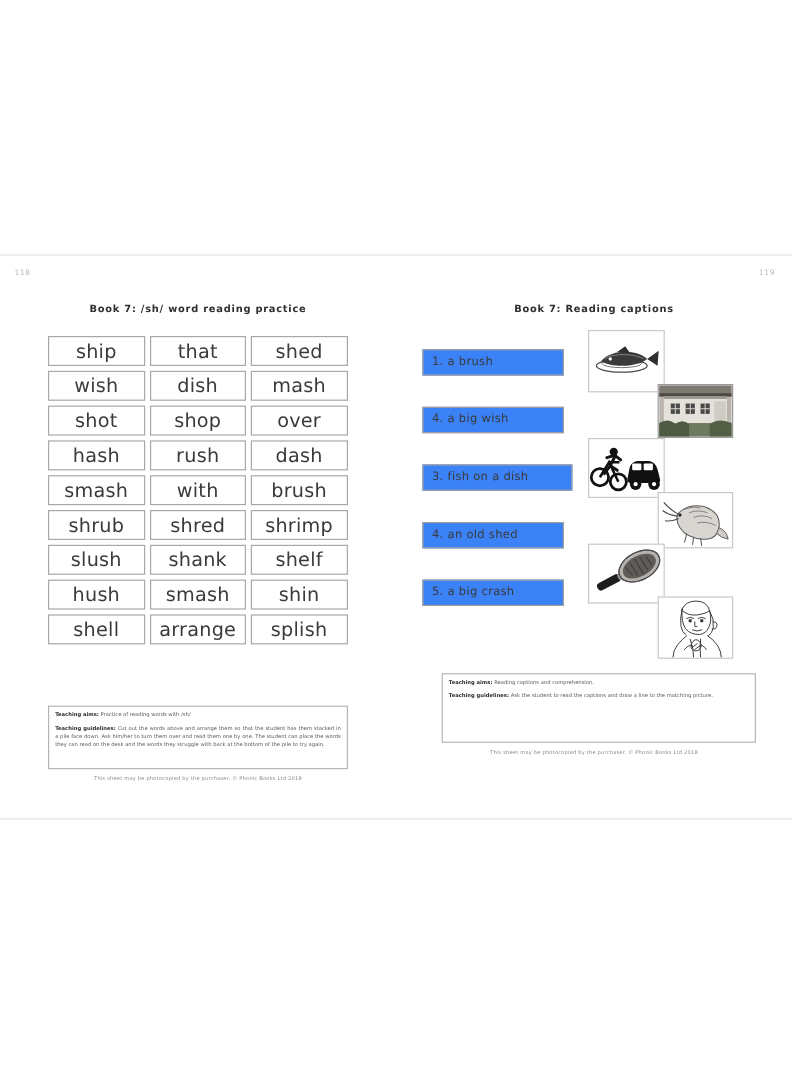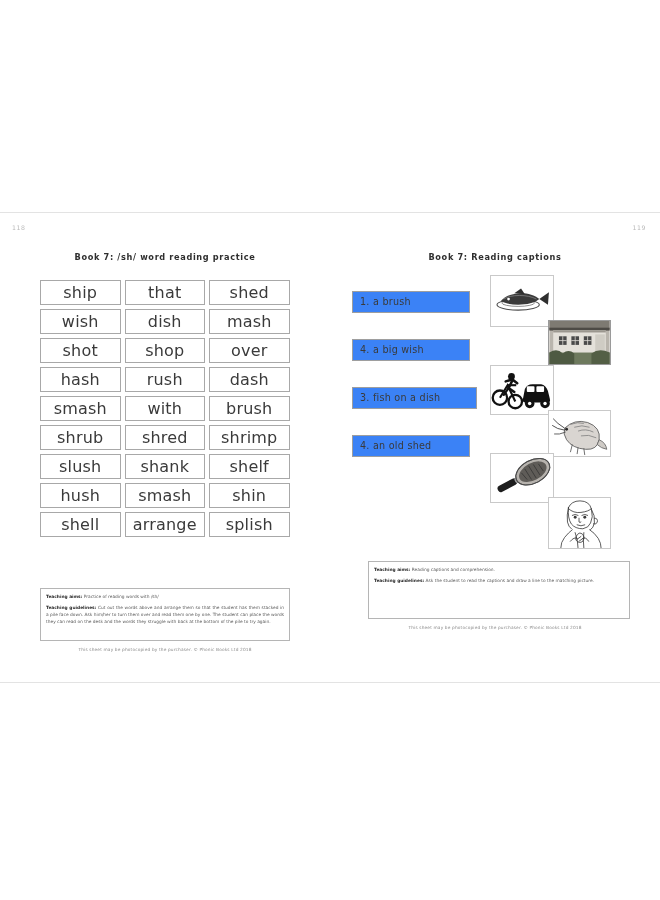--- a/index.html
+++ b/index.html
@@ -311,20 +311,23 @@
           <span>1. a brush</span>
         </div>
         <div class="caption-card">
           <span>4. a big wish</span>
         </div>
         <div class="caption-card wide">
           <span>3. fish on a dish</span>
         </div>
         <div class="caption-card">
           <span>4. an old shed</span>
+        </div>
+        <div class="caption-card">
+          <span>5. a big crash</span>
         </div>
       </div>
 
     <div class="pic-area">
 
       <div class="pic-box pic-1">
         <div class="pic-inner">
           <svg viewBox="0 0 64 52" width="100%" height="100%">
             <ellipse cx="28" cy="30" rx="22" ry="5.5" fill="none" stroke="#4a4a4a" stroke-width="1.1"></ellipse>
             <ellipse cx="28" cy="28" rx="17" ry="3.6" fill="none" stroke="#6a6a6a" stroke-width="0.8"></ellipse>

